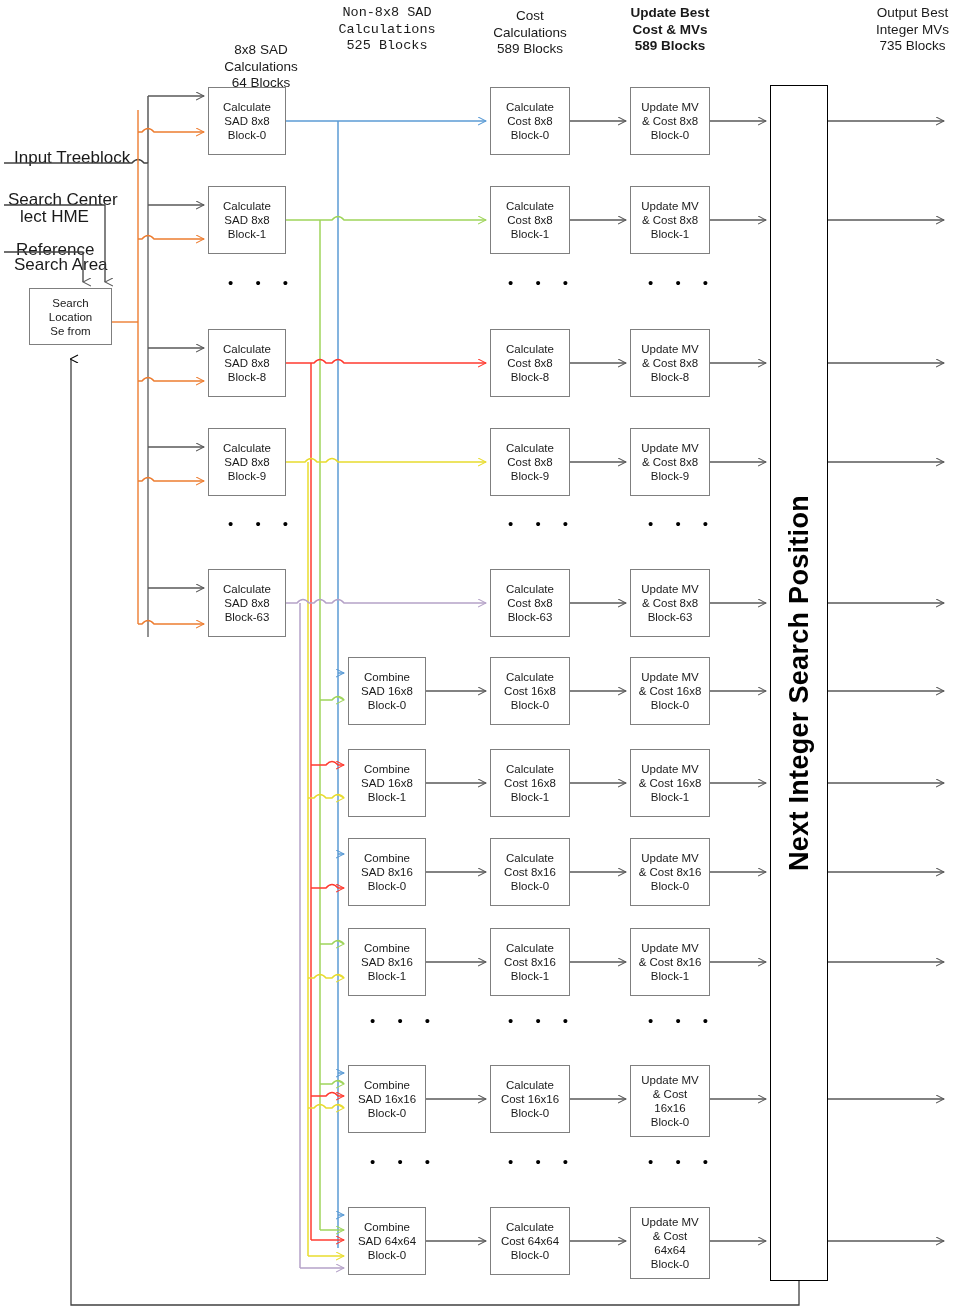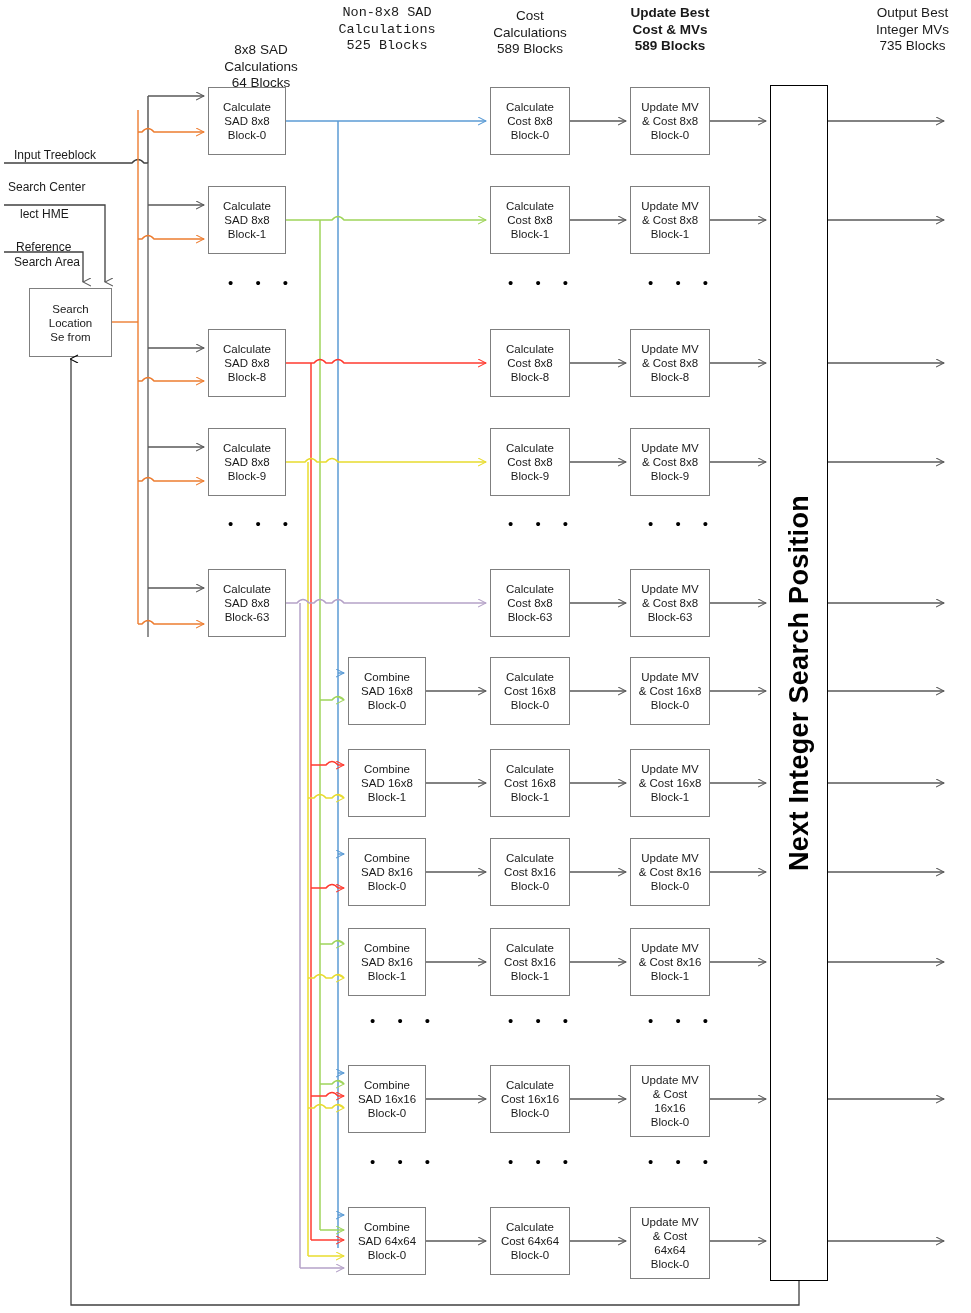--- a/index.html
+++ b/index.html
@@ -15,21 +15,21 @@
   .blk span{display:block;white-space:nowrap;}
 
   .nisp{position:absolute;border:1.6px solid #000;background:#fff;box-sizing:border-box;}
   .nisp .vtext{position:absolute;left:50%;top:50%;transform:translate(-50%,-50%) rotate(-90deg);
        white-space:nowrap;font-size:27px;font-weight:bold;color:#000;letter-spacing:.3px;}
 
   .sls{position:absolute;border:1.6px solid #7f7f7f;background:#fff;box-sizing:border-box;
        display:flex;flex-direction:column;align-items:center;justify-content:center;
        font-size:11.5px;color:#1a1a1a;line-height:14px;text-align:center;}
 
-  .ilabel{position:absolute;font-size:12px;color:#1a1a1a;white-space:nowrap;}
+  .ilabel{position:absolute;font-size:17px;color:#1a1a1a;white-space:nowrap;}
 
   .dots{position:absolute;font-size:15px;color:#000;letter-spacing:9px;line-height:10px;}
 </style>
 </head>
 <body>
 
 <div id="canvas">
 
   <div class="colhead" style="left:196px;top:5px;width:130px;margin-top:37px;">8x8 SAD
 Calculations
@@ -41,26 +41,26 @@
 Calculations
 589 Blocks</div>
   <div class="colhead" style="left:605px;top:5px;width:130px;font-weight:bold;">Update Best
 Cost &amp; MVs
 589 Blocks</div>
   <div class="colhead" style="left:855px;top:5px;width:115px;">Output Best
 Integer MVs
 735 Blocks</div>
 
   <div class="ilabel" style="left:14px;top:148px;">Input Treeblock</div>
-  <div class="ilabel" style="left:8px;top:180px;">Search Center</div>
+  <div class="ilabel" style="left:8px;top:190px;">Search Center</div>
   <div class="ilabel" style="left:20px;top:207px;">lect HME</div>
   <div class="ilabel" style="left:16px;top:240px;">Reference</div>
   <div class="ilabel" style="left:14px;top:255px;">Search Area</div>
 
-  <div class="sls" style="left:29px;top:288px;width:83px;height:69px;">
+  <div class="sls" style="left:29px;top:288px;width:83px;height:57px;">
     <span>Search</span>
     <span>Location</span>
     <span>Se from</span>
   </div>
 
   <div class="blk" style="left:208px;top:87px;width:78px;height:68px;">
     <span>Calculate</span>
     <span>SAD 8x8</span>
     <span>Block-0</span>
   </div>

